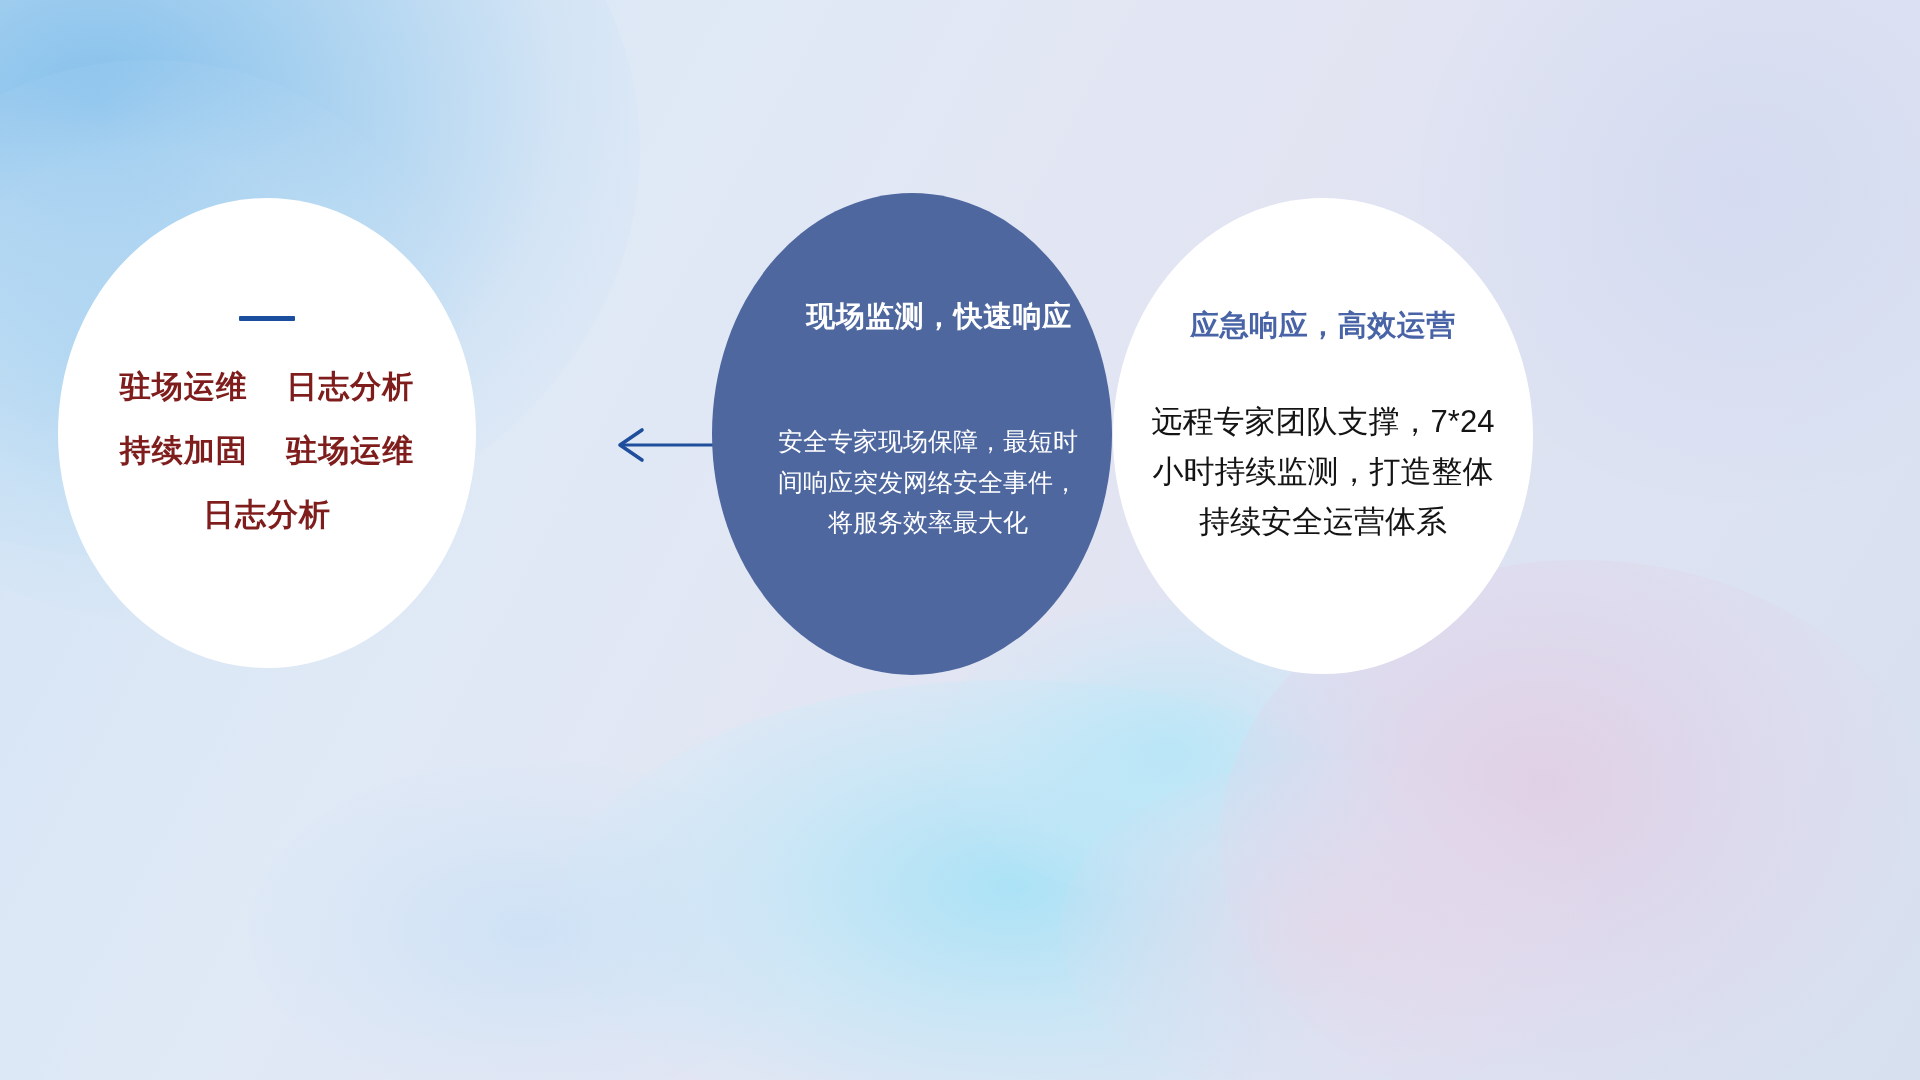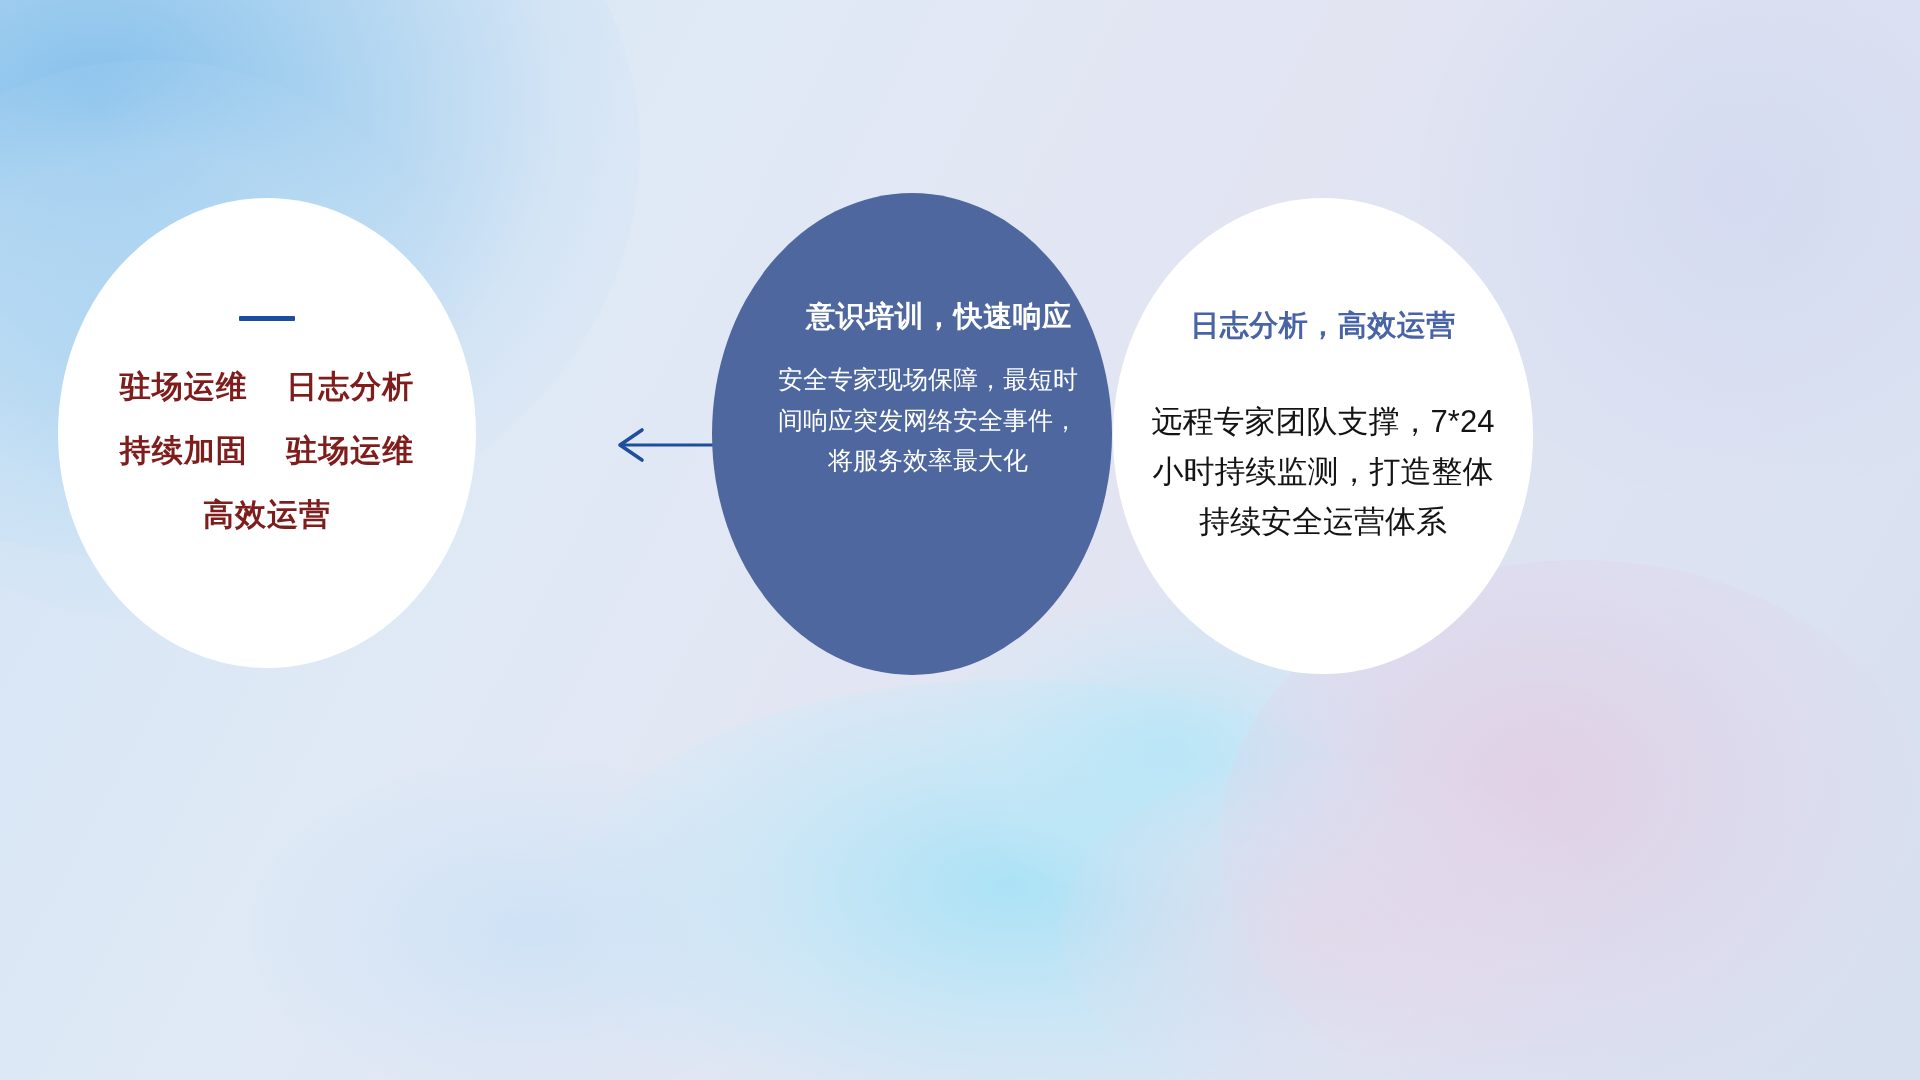--- a/index.html
+++ b/index.html
@@ -182,21 +182,21 @@
   }
   .mid-heading {
     color: #ffffff;
     font-size: 29px;
     font-weight: bold;
     letter-spacing: 0.5px;
     white-space: nowrap;
     margin-left: 48px;
   }
   .mid-body {
-    margin-top: 22px;
+    margin-top: 84px;
     color: #ffffff;
     font-size: 25px;
     line-height: 1.62;
     text-align: center;
     margin-left: 28px;
     width: 300px;
   }
 
   
   .right-content {
@@ -239,31 +239,31 @@
   <svg class="arrow-svg" viewBox="0 0 430 90">
     <line x1="385" y1="45" x2="152" y2="45" stroke="#1f4e9c" stroke-width="3.2"></line>
     <polyline points="172,30 150,45 172,60" fill="none" stroke="#1f4e9c" stroke-width="3.6" stroke-linecap="round" stroke-linejoin="round"></polyline>
   </svg>
 
   <div class="circle circle-left">
     <div class="left-content">
       <div class="dash-rule"></div>
       <div class="left-line">驻场运维    日志分析</div>
       <div class="left-line">持续加固    驻场运维</div>
-      <div class="left-line">高效运营</div>
+      <div class="left-line">日志分析</div>
     </div>
   </div>
 
   <div class="circle circle-mid">
     <div class="mid-content">
-      <div class="mid-heading">意识培训，快速响应</div>
+      <div class="mid-heading">现场监测，快速响应</div>
       <div class="mid-body">安全专家现场保障，最短时间响应突发网络安全事件，将服务效率最大化</div>
     </div>
   </div>
 
   <div class="circle circle-right">
     <div class="right-content">
-      <div class="right-heading">日志分析，高效运营</div>
+      <div class="right-heading">应急响应，高效运营</div>
       <div class="right-body">远程专家团队支撑，7*24小时持续监测，打造整体持续安全运营体系</div>
     </div>
   </div>
 
 </div>
 
 </body></html>

